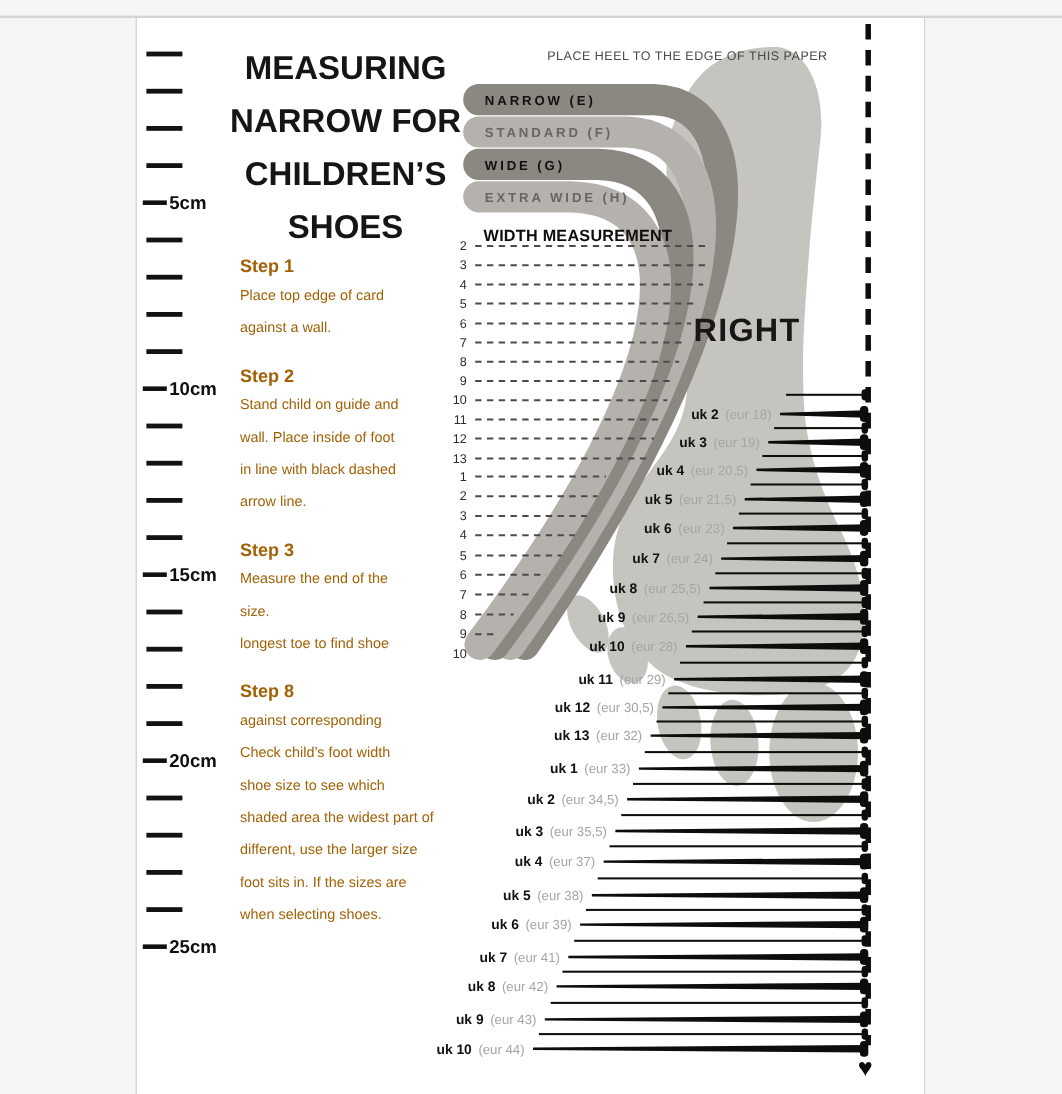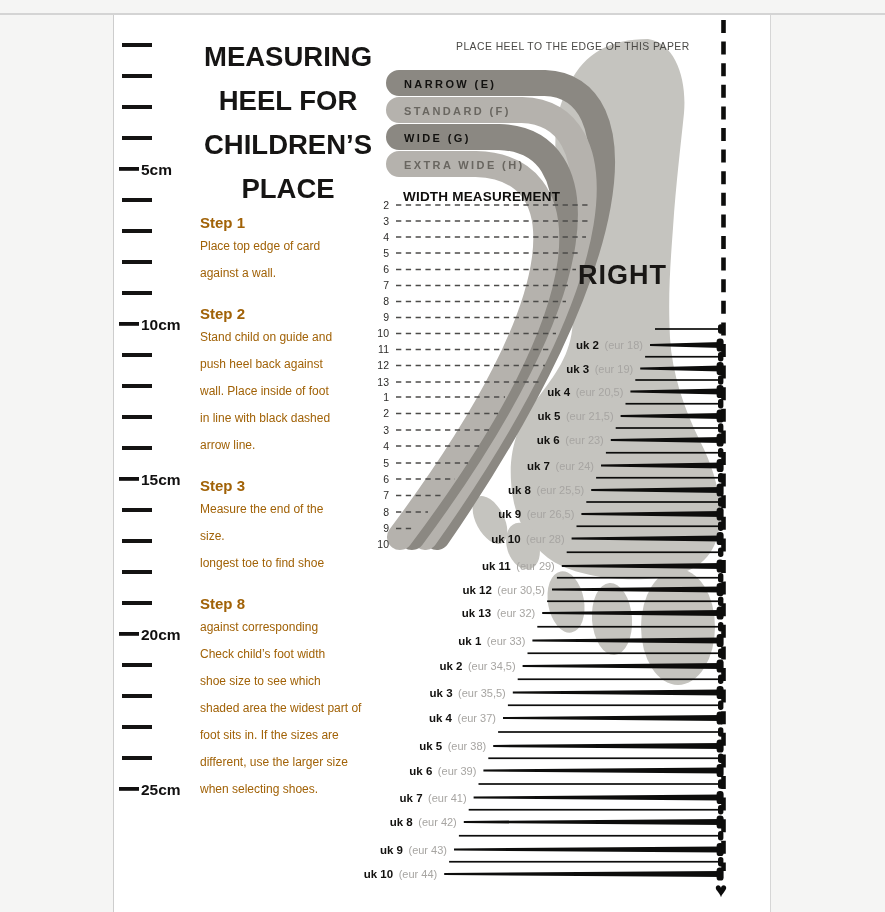--- a/index.html
+++ b/index.html
@@ -39,53 +39,52 @@
 </style>
 </head>
 <body>
 
 <div class="stage">
   <div class="paper"></div>
   <div class="top-edge"></div>
 
   <div class="title">
     <div>MEASURING</div>
-    <div>HEEL FOR</div>
+    <div>NARROW FOR</div>
     <div>CHILDREN’S</div>
-    <div>PLACE</div>
+    <div>SHOES</div>
   </div>
 
   <div class="steps" id="steps">
       <div class="step">
         <div class="step-title">Step 1</div>
         <div class="step-line">Place top edge of card</div>
         <div class="step-line">against a wall.</div>
       </div>
       <div class="step">
         <div class="step-title">Step 2</div>
         <div class="step-line">Stand child on guide and</div>
-        <div class="step-line">push heel back against</div>
         <div class="step-line">wall. Place inside of foot</div>
         <div class="step-line">in line with black dashed</div>
         <div class="step-line">arrow line.</div>
       </div>
       <div class="step">
         <div class="step-title">Step 3</div>
         <div class="step-line">Measure the end of the</div>
         <div class="step-line">size.</div>
         <div class="step-line">longest toe to find shoe</div>
       </div>
       <div class="step">
         <div class="step-title">Step 8</div>
         <div class="step-line">against corresponding</div>
         <div class="step-line">Check child’s foot width</div>
         <div class="step-line">shoe size to see which</div>
         <div class="step-line">shaded area the widest part of</div>
+        <div class="step-line">different, use the larger size</div>
         <div class="step-line">foot sits in. If the sizes are</div>
-        <div class="step-line">different, use the larger size</div>
         <div class="step-line">when selecting shoes.</div>
       </div>
     </div>
 
   <svg class="fig" id="fig" width="885" height="912" viewBox="0 0 885 912">
     <g id="gFoot">
         <path d="M 648 26 C 610 26 585 40 570 70 C 556 96 554 120 556 150 C 558 205 566 240 572 288 C 577 332 561 354 540 382 C 519 408 509 434 511 468 C 513 506 530 534 554 549 C 585 567 642 571 678 561 C 708 553 719 532 720 506 C 721 478 712 452 700 428 C 684 396 672 360 670 325 C 668 285 670 255 673 215 C 676 170 681 130 684 100 C 687 65 675 30 648 26 Z" fill="#c5c4bf"></path>
         <ellipse cx="490" cy="507" rx="14" ry="26" transform="rotate(-28 490 507)" fill="#c5c4bf"></ellipse>
         <ellipse cx="523" cy="533" rx="16" ry="24" transform="rotate(-18 523 533)" fill="#c5c4bf"></ellipse>
         <ellipse cx="566" cy="589" rx="18" ry="31" transform="rotate(-10 566 589)" fill="#c5c4bf"></ellipse>

